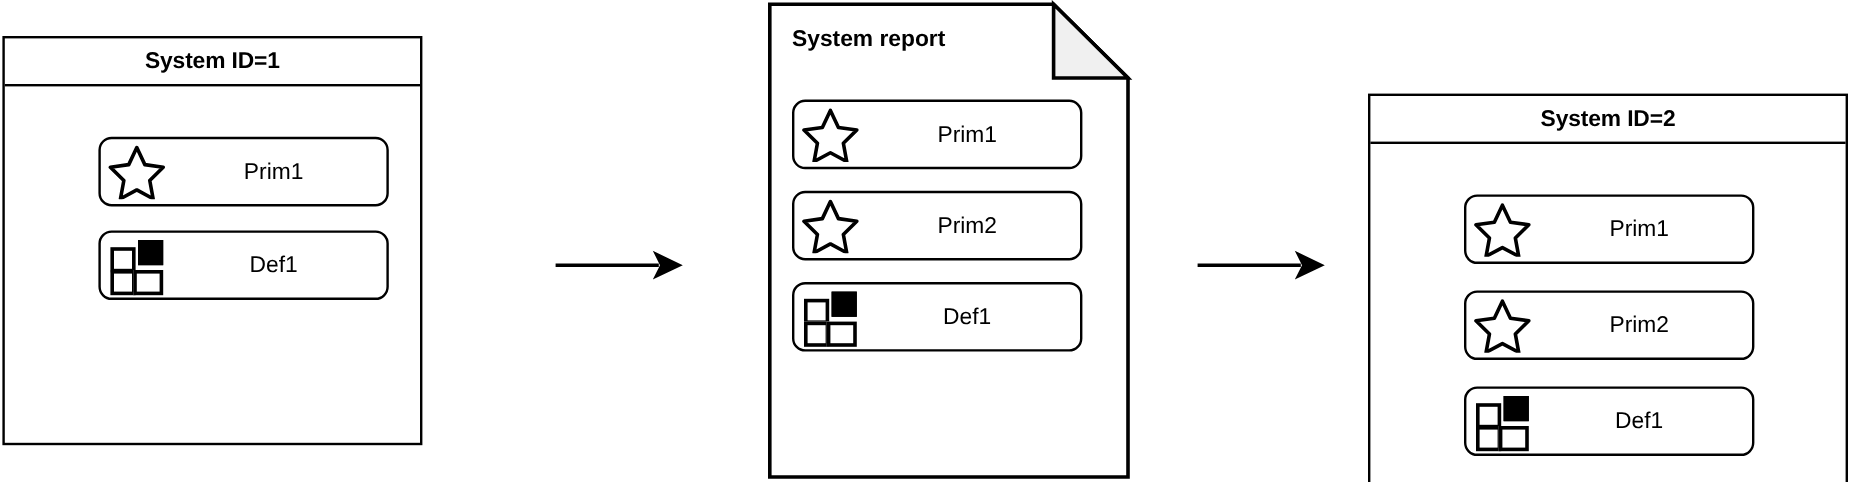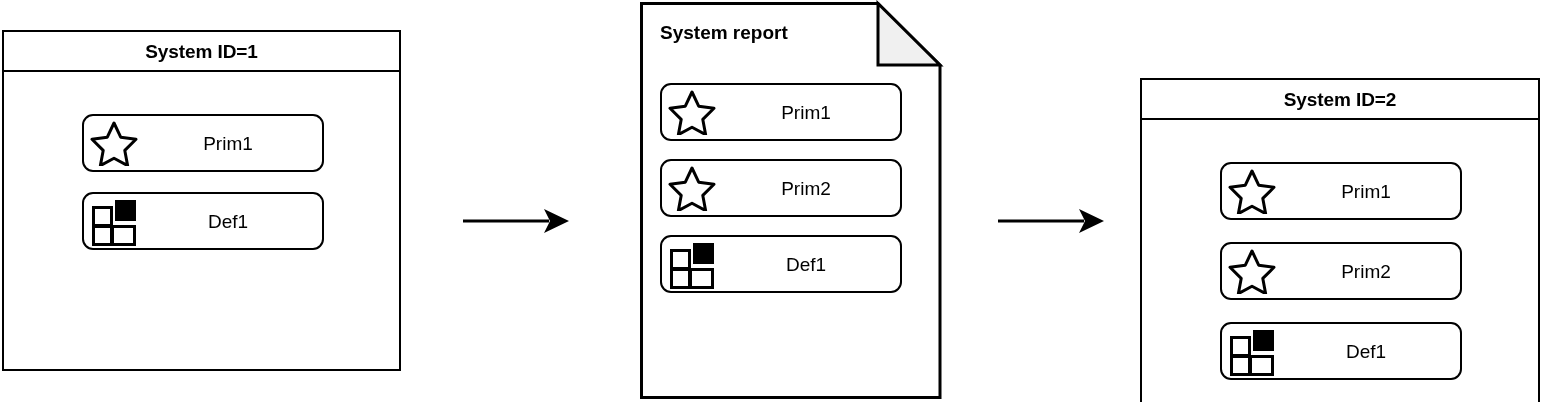--- a/index.html
+++ b/index.html
@@ -111,21 +111,21 @@
   
   .arrow {
     position: absolute;
   }
 </style>
 </head>
 <body>
 
 <div id="canvas">
 
-  <div class="sys-box" style="left:2px; top:30px; width:399px; height:341px;">
+  <div class="sys-box" style="left:2px; top:30px; width:350px; height:341px;">
     <div class="sys-header">
       <span class="sys-title">System ID=1</span>
     </div>
     <div class="sys-body">
 
       <div class="item" style="left:78px; top:42px; width:242px; height:58px;">
         <span class="item-icon" style="width:60px; height:58px;">
           <svg width="48" height="46" viewBox="0 0 48 46" aria-hidden="true">
             <polygon points="24,3 30.7,17.2 46,19.3 34.8,30.4 37.6,45.6 24,38.3 10.4,45.6 13.2,30.4 2,19.3 17.3,17.2" fill="#ffffff" stroke="#000000" stroke-width="3" stroke-linejoin="round"></polygon>
           </svg>

